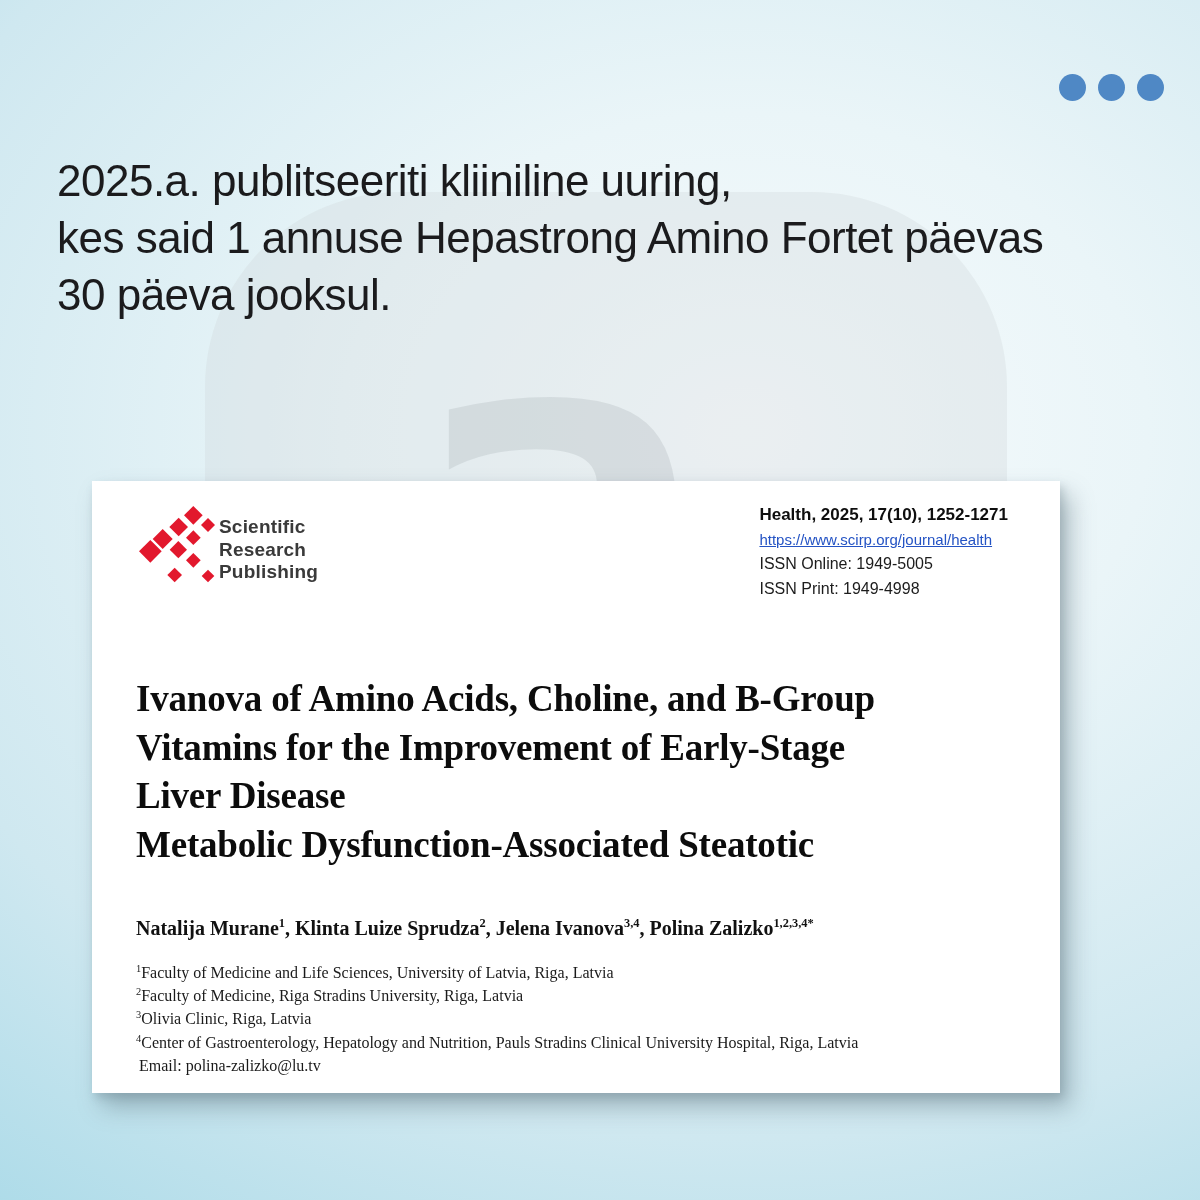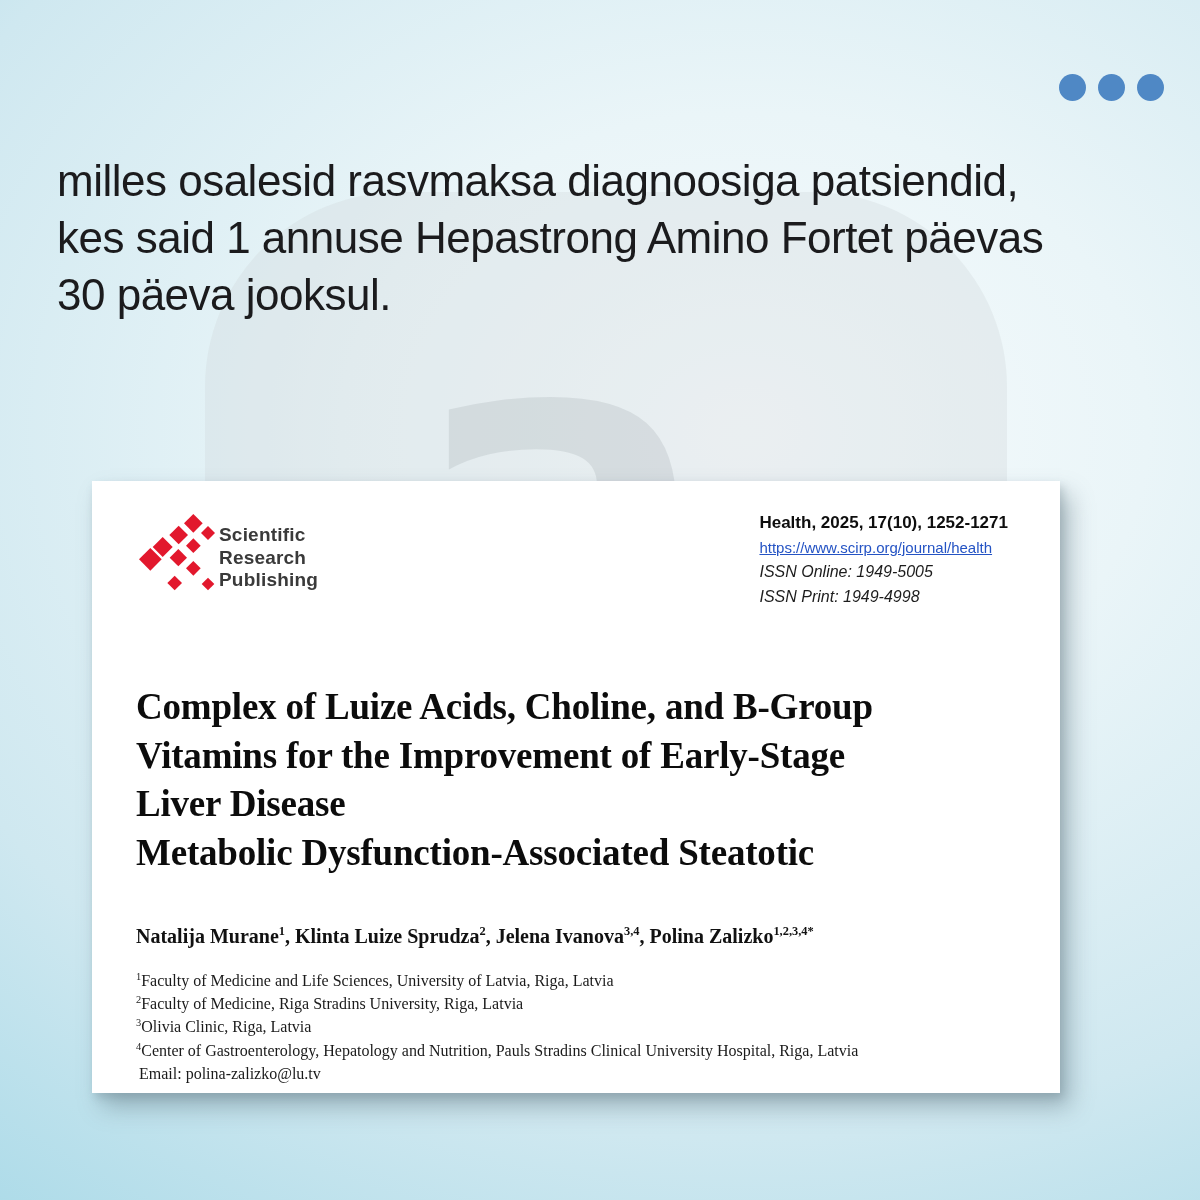--- a/index.html
+++ b/index.html
@@ -47,38 +47,37 @@
 
   
   .card-bg{
     position:absolute;left:92px;top:481px;width:968px;height:612px;
     background:#ffffff;
     box-shadow:10px 14px 22px rgba(96,118,128,0.45), 3px 5px 8px rgba(96,118,128,0.25);
   }
   .card-content{
     position:absolute;left:92px;top:481px;width:944px;height:612px;
     color:#111;
-    margin-top:8px;
   }
 
   .scirp-logo{position:absolute;left:46px;top:25px;width:80px;height:80px;}
 
   .publisher{
     position:absolute;left:127px;top:35px;
     font-size:19px;font-weight:700;line-height:22.5px;
     color:#3a3a3a;letter-spacing:0.2px;
   }
 
   .journal-block{
     position:absolute;right:28px;top:22px;
     text-align:left;line-height:24.5px;
   }
   .citation{font-size:17px;font-weight:700;color:#0e0e0e;}
   .journal-link{font-size:15px;color:var(--link-color,#2453c4);text-decoration:underline;cursor:pointer;}
-  .issn{font-size:16px;color:#1c1c1c;font-style:italic;}
+  .issn{font-size:16px;color:#1c1c1c;}
 
   .paper-serif{font-family:"Liberation Serif", serif;}
 
   .paper-title{
     position:absolute;left:44px;top:194px;width:890px;
     font-weight:700;font-size:37px;line-height:48.5px;
     color:#0c0c0c;letter-spacing:-0.2px;
   }
 
   .authors{
@@ -105,21 +104,21 @@
     <div class="wm-word">Apotheka</div>
   </div>
 
   <div class="dots" style="--dot-color: #4f88c5;">
     <span class="dot"></span>
     <span class="dot"></span>
     <span class="dot"></span>
   </div>
 
   <div class="intro">
-    <div>milles osalesid rasvmaksa diagnoosiga patsiendid,</div>
+    <div>2025.a. publitseeriti kliiniline uuring,</div>
     <div>kes said 1 annuse Hepastrong Amino Fortet päevas</div>
     <div>30 päeva jooksul.</div>
   </div>
 
   <div class="card-bg"></div>
 
   <div class="card-content">
 
     <svg class="scirp-logo" viewBox="0 0 120 120">
       <polygon points="83,0 97,14 83,28 69,14" fill="#e2182d"></polygon>
@@ -141,21 +140,21 @@
     </div>
 
     <div class="journal-block">
       <div class="citation">Health, 2025, 17(10), 1252-1271</div>
       <div><a class="journal-link" style="--link-color: #2453c4;">https://www.scirp.org/journal/health</a></div>
       <div class="issn">ISSN Online: 1949-5005</div>
       <div class="issn">ISSN Print: 1949-4998</div>
     </div>
 
     <div class="paper-title paper-serif">
-      <div>Complex of Luize Acids, Choline, and B-Group</div>
+      <div>Ivanova of Amino Acids, Choline, and B-Group</div>
       <div>Vitamins for the Improvement of Early-Stage</div>
       <div>Liver Disease</div>
       <div>Metabolic Dysfunction-Associated Steatotic</div>
     </div>
 
     <div class="authors paper-serif">
       <span><span>Natalija Murane</span><sup>1</sup><span>, </span></span><span><span>Klinta Luize Sprudza</span><sup>2</sup><span>, </span></span><span><span>Jelena Ivanova</span><sup>3,4</sup><span>, </span></span><span><span>Polina Zalizko</span><sup>1,2,3,4*</sup><span></span></span>
     </div>
 
     <div class="affiliations paper-serif">

